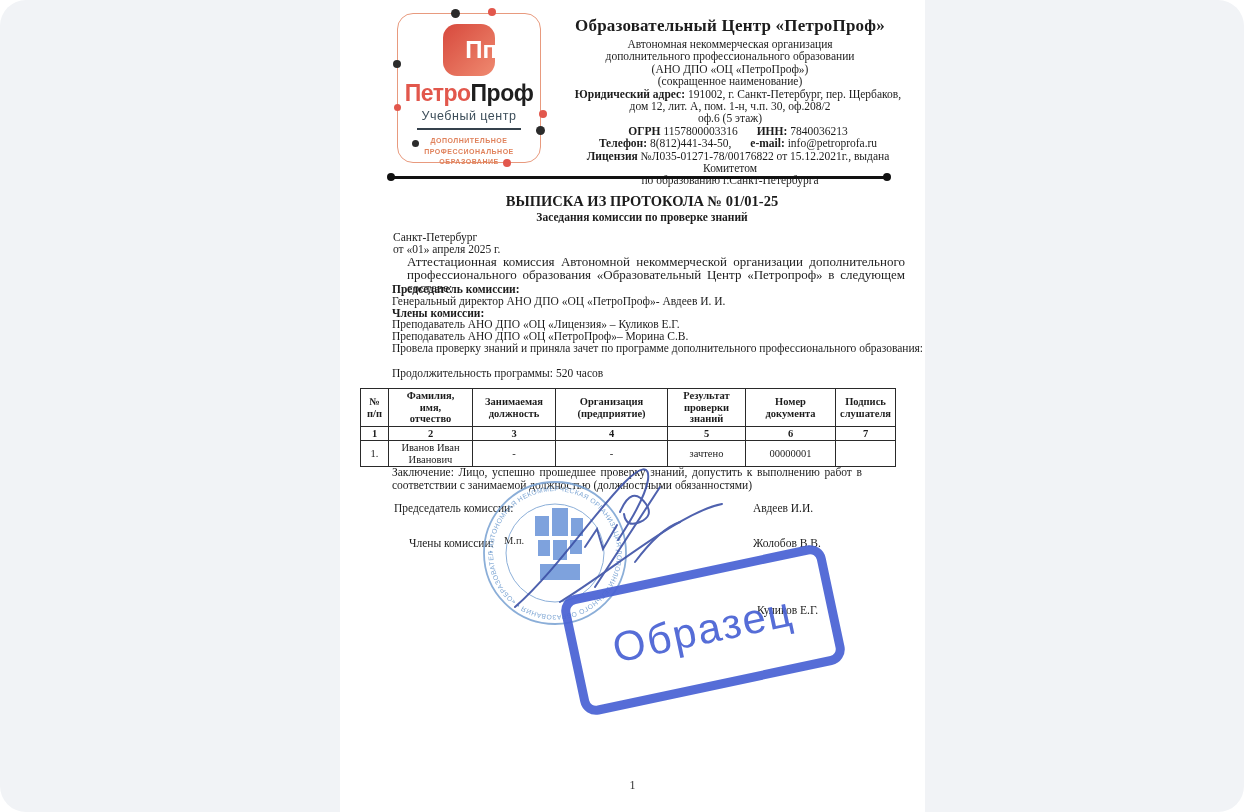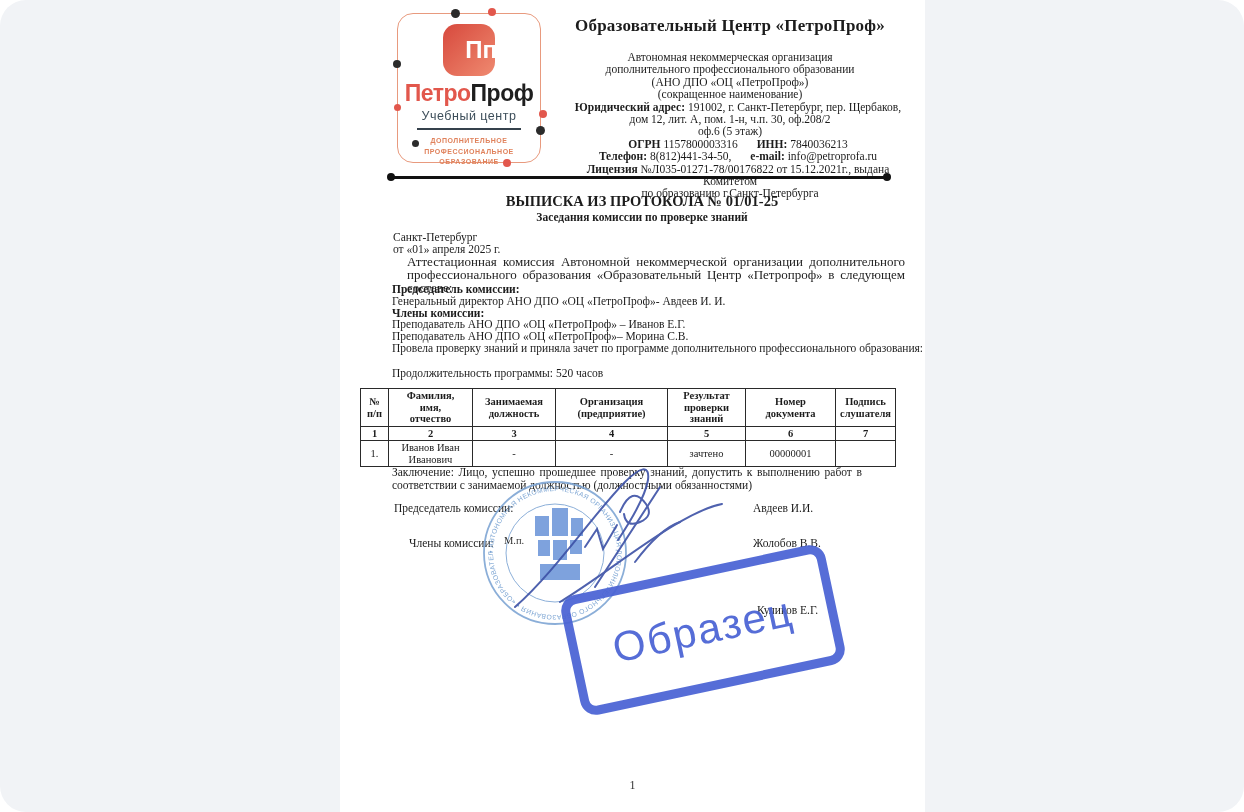--- a/index.html
+++ b/index.html
@@ -27,21 +27,21 @@
   .brand { font-family:"Liberation Sans", sans-serif; font-weight:bold; font-size:23px; letter-spacing:-0.5px; }
   .brand .coral { color:#e2574c; }
   .brand .dark  { color:#1e1e1e; }
   .brand-sub { font-family:"Liberation Sans", sans-serif; font-size:12.5px; color:#3d4e5a; margin-top:2px; letter-spacing:0.5px; }
   .brand-rule { width:104px; height:2px; background:#35414c; margin:5px auto 6px auto; }
   .tagline { font-family:"Liberation Sans", sans-serif; font-size:7px; font-weight:bold; color:#e0825c; letter-spacing:0.5px; line-height:1.5; }
 
   
   .org-block { position:absolute; left:214px; top:16px; width:352px; text-align:center;
                font-size:11.5px; line-height:12.4px; }
-  .org-title { font-size:17px; font-weight:bold; line-height:19px; margin-bottom:16px; letter-spacing:0.2px; }
+  .org-title { font-size:17px; font-weight:bold; line-height:19px; margin-bottom:3px; letter-spacing:0.2px; }
   .org-block b { font-weight:bold;padding-left:16px; }
 
   
   .divider { position:absolute; left:50px; top:176px; width:498px; height:2.5px; background:#111; }
   .divider::before, .divider::after { content:""; position:absolute; width:8px; height:8px; border-radius:50%; background:#111; top:-2.75px; }
   .divider::before { left:-3px; }
   .divider::after  { right:-3px; }
 
   
   .doc-title    { position:absolute; left:52px; top:193px; width:500px; text-align:center; font-weight:bold; font-size:14.5px; }
@@ -131,21 +131,21 @@
       <span>Санкт-Петербург</span>
       <span>от «01» апреля 2025 г.</span>
     </div>
 
     <div class="intro">Аттестационная комиссия Автономной некоммерческой организации дополнительного профессионального образования «Образовательный Центр «Петропроф» в следующем составе:</div>
 
     <div class="stack">
       <div class="b">Председатель комиссии:</div>
       <div>Генеральный директор АНО ДПО «ОЦ «ПетроПроф»- Авдеев И. И.</div>
       <div class="b">Члены комиссии:</div>
-      <div>Преподаватель АНО ДПО «ОЦ «ПетроПроф» – Иванов Е.Г.</div>
+      <div>Преподаватель АНО ДПО «ОЦ «Лицензия» – Куликов Е.Г.</div>
       <div>Преподаватель АНО ДПО «ОЦ «ПетроПроф»– Морина С.В.</div>
       <div>Провела проверку знаний и приняла зачет по программе дополнительного профессионального образования:</div>
     </div>
 
     <div class="duration">Продолжительность программы: 520 часов</div>
 
     <table class="results">
       <colgroup>
         <col style="width:28px">
           <col style="width:84px">

